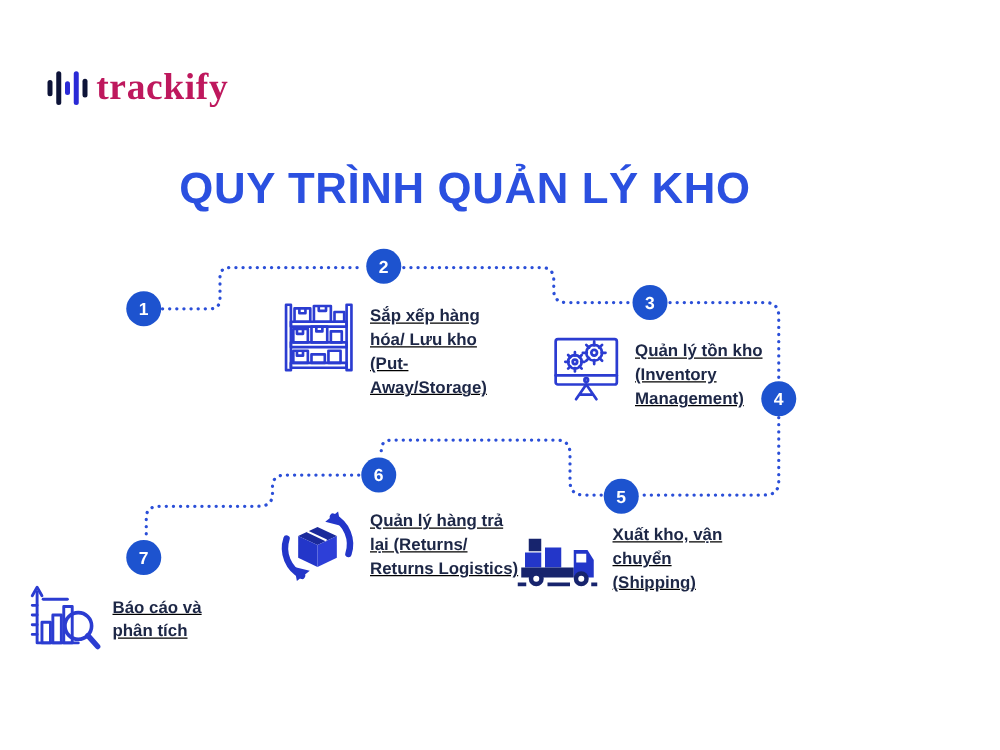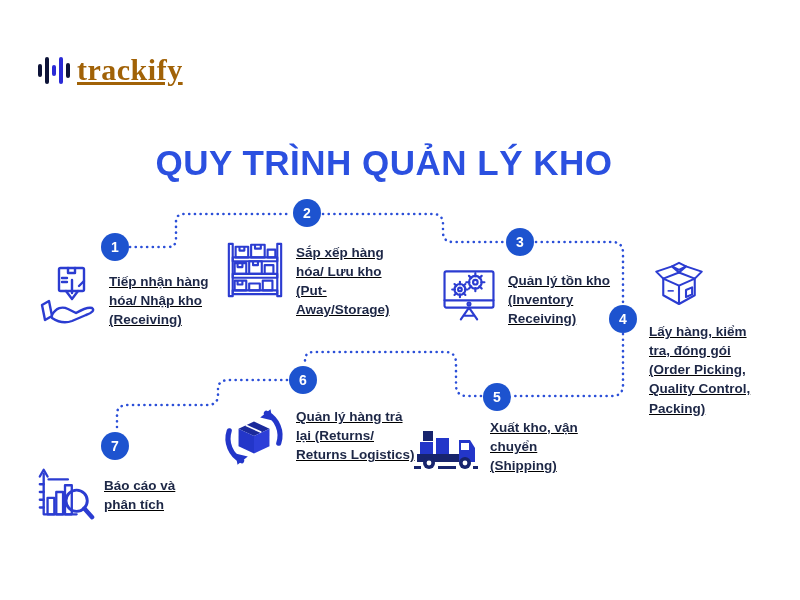--- a/index.html
+++ b/index.html
@@ -6,26 +6,26 @@
   .canvas{
     position:relative;width:800px;height:600px;background:#ffffff;
     font-family:"Liberation Sans",sans-serif;overflow:hidden;margin:0 auto;
   }
   
   .logo{position:absolute;left:38px;top:50px;display:flex;align-items:center;}
   .logo-bars{display:flex;align-items:center;gap:3px;height:40px;}
   .logo-bars i{display:block;width:4px;border-radius:2px;}
   .logo-text{
     margin-left:7px;font-family:"Liberation Serif",serif;font-weight:bold;
-    font-size:30px;color:#a16207;letter-spacing:.5px;text-decoration:underline;
+    font-size:30px;color:#be185d;letter-spacing:.5px;
   }
   
   .title{
     position:absolute;left:0;top:127px;width:736px;text-align:center;
-    font-size:35px;font-weight:bold;color:#2b50e0;letter-spacing:.5px;margin:16px;
+    font-size:35px;font-weight:bold;color:#2b50e0;letter-spacing:.5px;margin:4px;
   }
   
   .connector{position:absolute;left:0;top:0;}
   
   .num{
     position:absolute;width:28px;height:28px;border-radius:50%;
     background:#1d53cf;color:#ffffff;font-size:14px;font-weight:bold;
     display:flex;align-items:center;justify-content:center;z-index:3;
   }
   
@@ -66,34 +66,20 @@
   </svg>
 
   <div class="num" style="left:101px;top:233px">1</div>
   <div class="num" style="left:293px;top:199px">2</div>
   <div class="num" style="left:506px;top:228px">3</div>
   <div class="num" style="left:609px;top:305px">4</div>
   <div class="num" style="left:483px;top:383px">5</div>
   <div class="num" style="left:289px;top:366px">6</div>
   <div class="num" style="left:101px;top:432px">7</div>
 
-  <div class="step" style="left:36px;top:264px">
-    <span class="icon">
-      <svg class="ic" width="64" height="64" viewBox="0 0 64 64" fill="none" stroke="#2b3cd1" stroke-width="2.4" stroke-linejoin="round" stroke-linecap="round">
-        <rect x="23" y="4" width="25" height="23" rx="1.5"></rect>
-        <path d="M32 4 v5 h7 v-5"></path>
-        <path d="M26 14 h5 M26 18 h5"></path>
-        <path d="M43 22 l5 -5"></path>
-        <path d="M36 16 v13 M30 27 l6 8 6 -8"></path>
-        <path d="M6 41 l7 -4 3 15 -7 4 z"></path>
-        <path d="M16 51 c4 -7 10 -9 16 -6 l8 4 c7 -4 13 -6 16 -5 c3 2 0 5 -6 7 l-14 6 c-8 3 -14 1 -20 -3"></path>
-      </svg>
-    </span>
-    <div class="label" style="width:112px;margin-left:9px;margin-top:8px">Tiếp nhận hàng hóa/ Nhập kho (Receiving)</div>
-  </div>
 
   <div class="step" style="left:224px;top:238px">
     <span class="icon">
       <svg class="ic" width="62" height="62" viewBox="0 0 64 64" fill="none" stroke="#2b3cd1" stroke-width="2.2" stroke-linejoin="round">
         <rect x="5" y="6" width="4" height="54"></rect>
         <rect x="55" y="6" width="4" height="54"></rect>
         <rect x="9" y="20" width="46" height="4"></rect>
         <rect x="9" y="37" width="46" height="4"></rect>
         <rect x="9" y="54" width="46" height="4"></rect>
         <rect x="12" y="9" width="13" height="11"></rect>
@@ -123,37 +109,23 @@
         <circle cx="32" cy="43" r="1.6"></circle>
         <circle cx="22" cy="27" r="6"></circle>
           <circle cx="22" cy="27" r="2"></circle>
         <path d="M22 18.5 v3 M22 32.5 v3 M13.5 27 h3 M27.5 27 h3 M16 21 l2 2 M26 31 l2 2 M28 21 l-2 2 M18 31 l-2 2"></path>
         <circle cx="39" cy="19" r="7"></circle>
           <circle cx="39" cy="19" r="2.5"></circle>
         <path d="M39 9 v3.5 M39 25.5 v3.5 M29 19 h3.5 M45.5 19 h3.5 M32 12 l2.5 2.5 M43.5 23.5 l2.5 2.5 M46 12 l-2.5 2.5 M34.5 23.5 l-2.5 2.5"></path>
         <path d="M32 47 l-9 13 M32 47 l9 13 M26 56 h12"></path>
       </svg>
     </span>
-    <div class="label" style="width:112px;margin-left:10px;margin-top:6px">Quản lý tồn kho (Inventory Receiving)</div>
+    <div class="label" style="width:112px;margin-left:10px;margin-top:6px">Quản lý tồn kho (Inventory Management)</div>
   </div>
 
-  <div class="step" style="left:649px;top:255px;flex-direction:column">
-    <span class="icon" style="margin-left:2px">
-      <svg class="ic" width="56" height="56" viewBox="0 0 64 64" fill="none" stroke="#2b3cd1" stroke-width="2.4" stroke-linejoin="round">
-        <path d="M24 13 L32 9 L40 13 L32 17 Z"></path>
-        <path d="M14 27 L6 19 L24 13 L32 20 Z"></path>
-        <path d="M50 27 L58 19 L40 13 L32 20 Z"></path>
-        <path d="M14 27 L32 35 L50 27 L50 46 L32 56 L14 46 Z"></path>
-        <path d="M32 35 V56"></path>
-        <path d="M40 40 L47 37 V45 L40 48 Z"></path>
-        <path d="M19 41 h7" stroke-width="1.8"></path>
-      </svg>
-    </span>
-    <div class="label" style="width:118px;margin-top:11px">Lấy hàng, kiểm tra, đóng gói (Order Picking, Quality Control, Packing)</div>
-  </div>
 
   <div class="step" style="left:414px;top:416px">
     <span class="icon">
       <svg class="ic" width="64" height="54" viewBox="0 0 64 54" fill="none">
         <rect x="6" y="26" width="13" height="12" fill="#2336c9"></rect>
         <rect x="9" y="15" width="10" height="10" fill="#17246d"></rect>
         <rect x="22" y="22" width="13" height="16" fill="#2336c9"></rect>
         <rect x="3" y="38" width="42" height="8" fill="#17246d"></rect>
         <path d="M45 24 H56 L61 32 V46 H45 Z" fill="#2336c9"></path>
         <rect x="47" y="27" width="8" height="7" fill="#ffffff"></rect>
@@ -178,21 +150,21 @@
         <path d="M26 51 L16 59 L14 48 Z" fill="#2336c9"></path>
         <path d="M32 17 L47 24 L32 31 L17 24 Z" fill="#1b2a9b"></path>
         <path d="M17 24 V41 L32 48 V31 Z" fill="#2336c9"></path>
         <path d="M47 24 V41 L32 48 V31 Z" fill="#2d3fd8"></path>
         <path d="M24 20.5 L39 27.5" stroke="#ffffff" stroke-width="1.6"></path>
       </svg>
     </span>
     <div class="label" style="width:120px;margin-left:9px;margin-top:3px">Quản lý hàng trả lại (Returns/ Returns Logistics)</div>
   </div>
 
-  <div class="step" style="left:34px;top:462px">
+  <div class="step" style="left:20px;top:462px">
     <span class="icon">
       <svg class="ic" width="62" height="62" viewBox="0 0 64 64" fill="none" stroke="#2b3cd1" stroke-width="2.4" stroke-linecap="round" stroke-linejoin="round">
         <path d="M10 12 V54 H44"></path>
         <path d="M6 15 L10 8 L14 15"></path>
         <path d="M6 23 h4 M6 31 h4 M6 39 h4 M6 47 h4"></path>
         <path d="M15 18 H35"></path>
         <rect x="14" y="37" width="7" height="17"></rect>
         <rect x="23" y="31" width="7" height="23"></rect>
         <rect x="32" y="24" width="7" height="30"></rect>
         <circle cx="44" cy="40" r="11" stroke-width="3"></circle>

